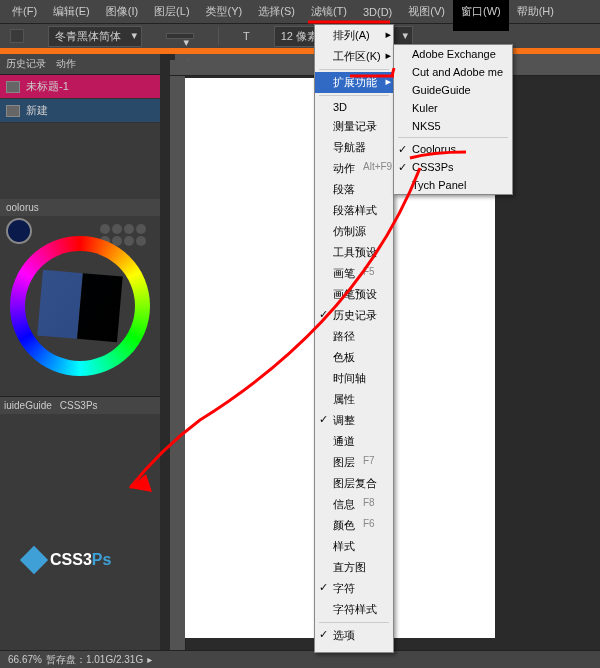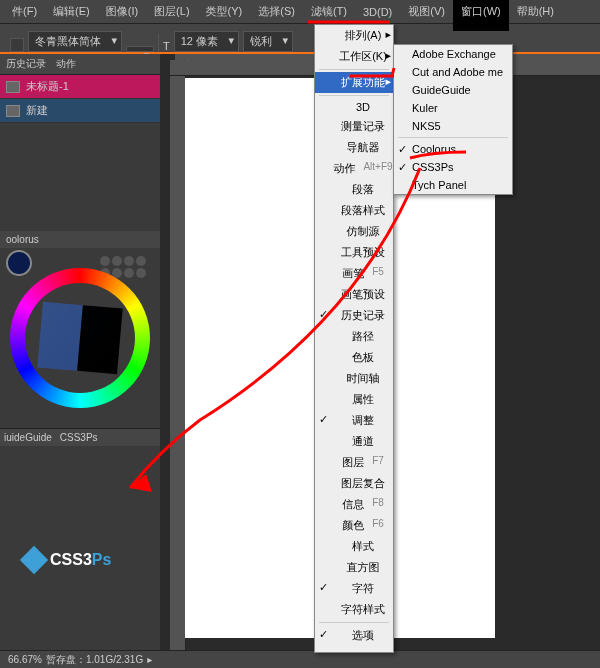--- a/index.html
+++ b/index.html
@@ -1,50 +1,50 @@
 <!DOCTYPE html>
 <html><head>
 <meta charset="utf-8">
 <style>
 *{margin:0;padding:0;box-sizing:border-box;font-family:"Microsoft YaHei",Arial,sans-serif;user-select:none}
 body{width:600px;height:668px;background:#2a2a2a;color:#ccc;font-size:11px;position:relative;overflow:hidden}
 .menubar{height:24px;background:#454545;display:flex;align-items:center;padding:0 4px;border-bottom:1px solid #222}
 .menubar span{padding:12px 8px;cursor:default;font-size:11px}
 .menubar span.active{background:#000000}
-.toolbar{height:30px;background:#454545;display:flex;align-items:flex-end;padding:0 10px;border-bottom:2px solid #f97316;gap:4px}
+.toolbar{height:30px;background:#454545;display:flex;align-items:center;padding:0 10px;border-bottom:6px solid #f97316;gap:24px}
 .font-sel{background:#333;border:1px solid #555;padding:2px 20px 2px 6px;font-size:11px;color:#ccc;position:relative}
 .font-sel::after{content:"▾";position:absolute;right:4px}
 .divider{width:1px;height:18px;background:#555}
 .tiny-ic{width:14px;height:14px;background:#3a3a3a;border:1px solid #555}
 .doc-tab{height:22px;background:#535353;display:flex;align-items:center;padding:0 8px;font-size:10px;color:#bbb;margin-left:175px;border-bottom:1px solid #222}
 .left-col{position:absolute;top:54px;left:0;width:160px;bottom:18px;background:#3a3a3a;display:flex;flex-direction:column}
 .hist-tab{background:#454545;padding:3px 6px;font-size:10px;display:flex;gap:10px;border-bottom:1px solid #222}
 .hist-list{background:#be185d}
 .hist-item{padding:4px 6px;display:flex;align-items:center;gap:6px;font-size:11px;border-bottom:1px solid #333}
 .hist-item.sel{background:#2a4a6a}
 .hist-ic{width:14px;height:12px;background:#666;border:1px solid #888}
-.color-panel{margin-top:108px;background:#3a3a3a}
+.color-panel{margin-top:76px;background:#3a3a3a}
 .color-tab{padding:3px 6px;font-size:10px;background:#454545}
 .wheel-area{position:relative;height:180px;display:flex;justify-content:center;align-items:center}
 .wheel{width:140px;height:140px;border-radius:50%;background:conic-gradient(red,#ff0,lime,cyan,blue,magenta,red);position:relative;display:flex;justify-content:center;align-items:center}
 .wheel-inner{width:110px;height:110px;border-radius:50%;background:#3a3a3a;display:flex;justify-content:center;align-items:center}
 .tri{width:0;height:0;border-left:40px solid transparent;border-right:40px solid transparent;border-bottom:66px solid;border-image:linear-gradient(135deg,#fff,#1a3a7a,#000)1;transform:rotate(5deg)}
 .swatch{position:absolute;top:2px;left:6px;width:26px;height:26px;border-radius:50%;background:#0a1a4a;border:2px solid #888}
 .mini-dots{position:absolute;top:8px;right:4px;display:flex;gap:2px;flex-wrap:wrap;width:56px}
 .mini-dots span{width:10px;height:10px;border-radius:50%;background:#555}
 .bot-tabs{background:#454545;padding:3px 4px;font-size:10px;display:flex;gap:8px;border-top:1px solid #222}
 .css3ps-logo{position:absolute;bottom:80px;left:24px;display:flex;align-items:center;gap:6px}
 .cube{width:20px;height:20px;background:#3fa0d8;transform:rotate(45deg)}
 .css3ps-logo span{font-size:16px;font-weight:bold;color:#fff}
 .css3ps-logo span b{color:#3fa0d8}
 .canvas{position:absolute;top:78px;left:185px;width:310px;height:560px;background:#fff}
 .ruler-h{position:absolute;top:60px;left:170px;right:0;height:16px;background:#535353;border-bottom:1px solid #222}
 .ruler-v{position:absolute;top:76px;left:170px;width:16px;bottom:18px;background:#535353;border-right:1px solid #222}
 .menu-drop{position:absolute;top:24px;left:314px;width:80px;background:#eee;color:#000;border:1px solid #888;font-size:11px;box-shadow:2px 2px 4px rgba(0,0,0,.4);z-index:10}
-.menu-drop .mi{padding:3px 0 3px 18px;position:relative;white-space:nowrap;display:flex;justify-content:center;gap:8px}
+.menu-drop .mi{padding:3px 0 3px 18px;position:relative;white-space:nowrap;display:flex;justify-content:flex-start;gap:8px}
 .menu-drop .mi.hl{background:#316ac5;color:#fff}
 .menu-drop .sep{height:1px;background:#ccc;margin:2px 4px}
 .menu-drop .mi .sc{color:#888;font-size:10px}
 .menu-drop .mi .ck{position:absolute;left:4px}
 .menu-drop .mi .ar{position:absolute;right:2px}
 .submenu{position:absolute;top:44px;left:393px;width:120px;background:#eee;color:#000;border:1px solid #888;font-size:11px;box-shadow:2px 2px 4px rgba(0,0,0,.4);z-index:11}
 .submenu .mi{padding:3px 8px 3px 18px;position:relative}
 .submenu .mi .ck{position:absolute;left:4px}
 .submenu .sep{height:1px;background:#ccc;margin:2px 4px}
 .status{position:absolute;bottom:0;left:0;right:0;height:18px;background:#454545;display:flex;align-items:center;padding:0 8px;gap:4px;font-size:10px;border-top:1px solid #222}

